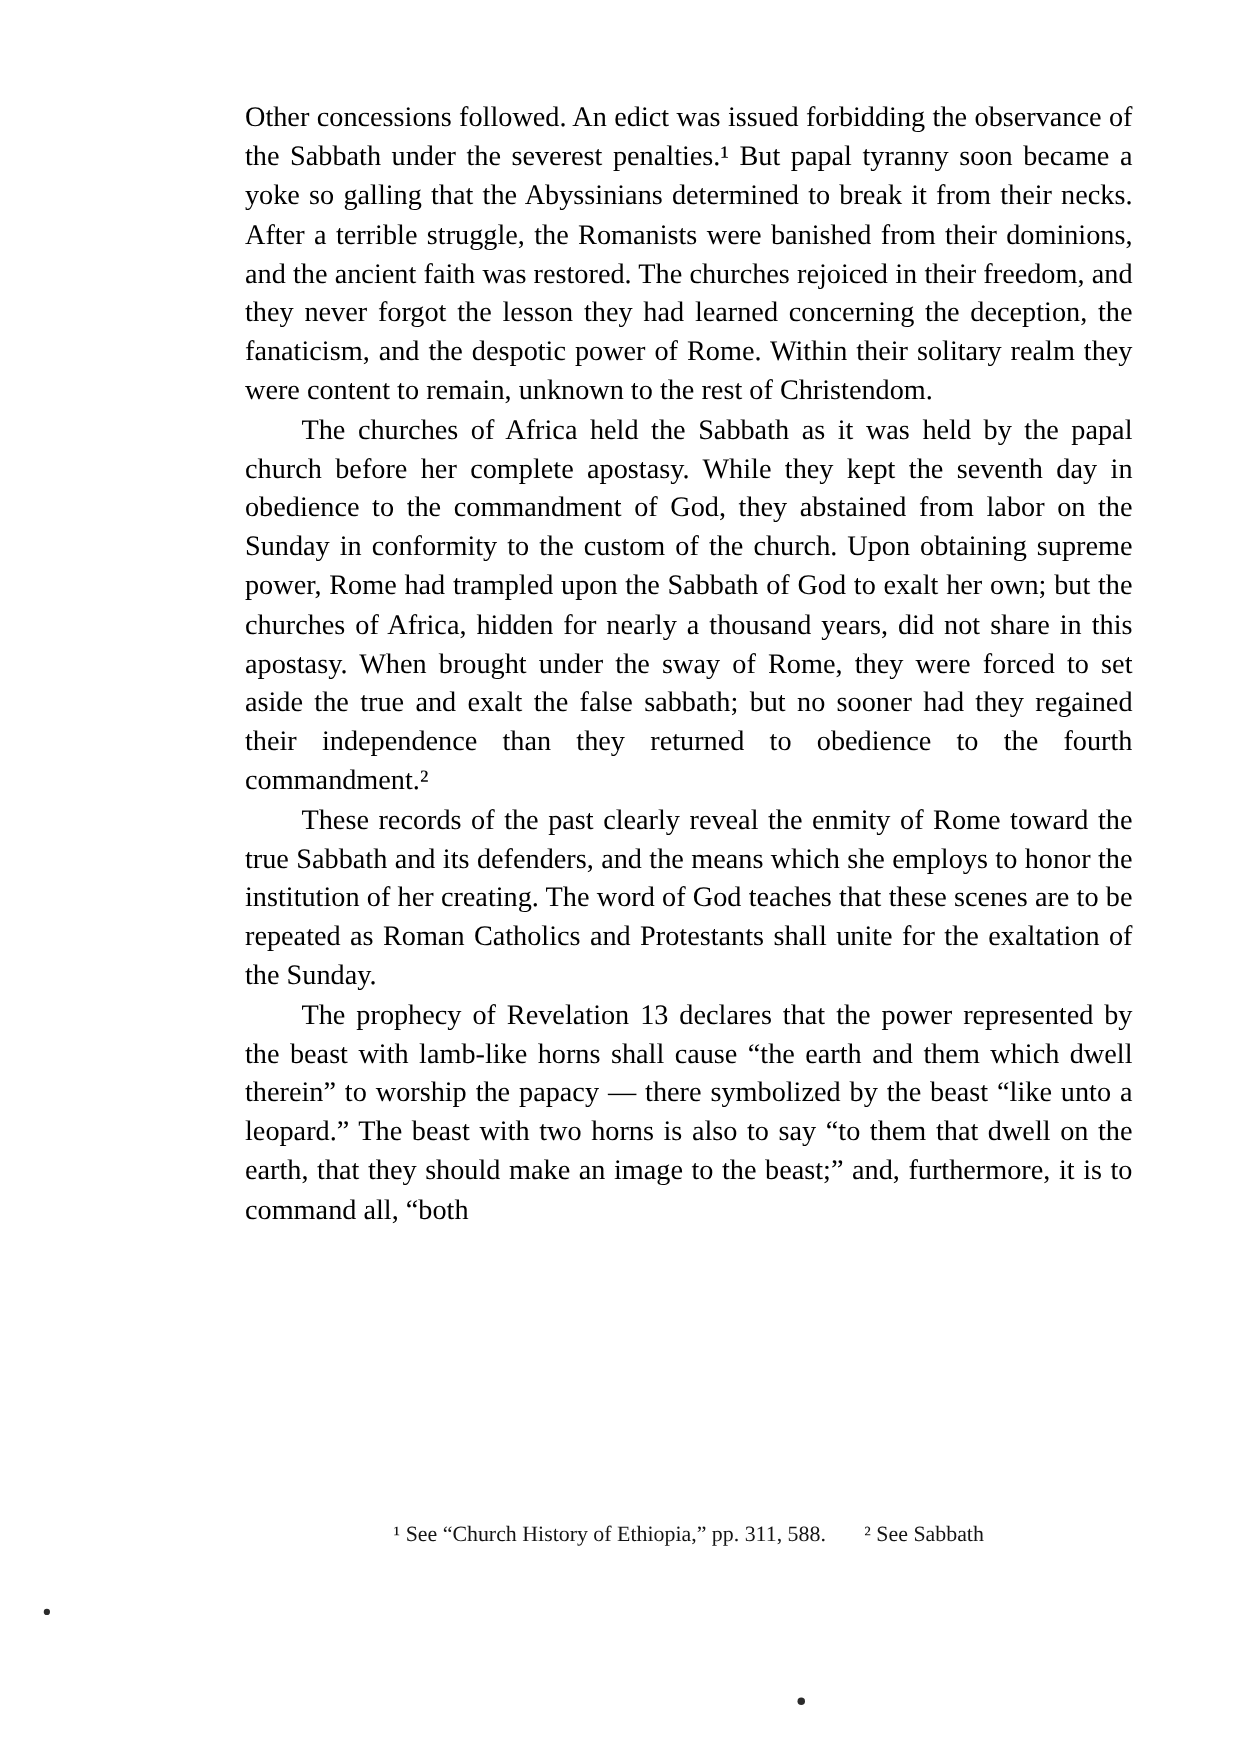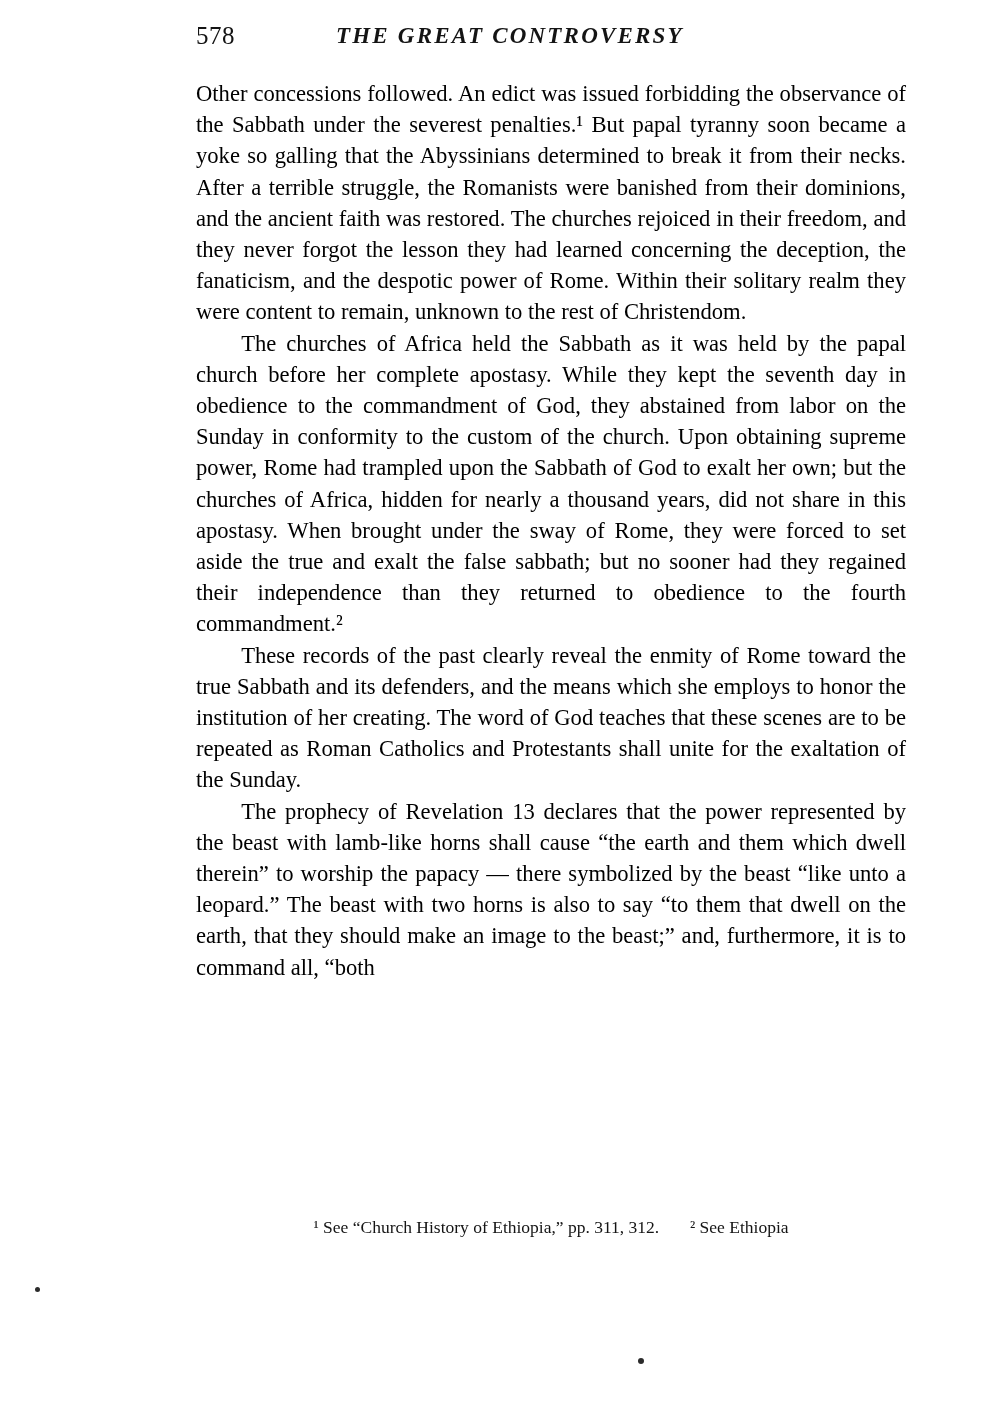--- a/index.html
+++ b/index.html
@@ -90,34 +90,30 @@
     border-radius: 50%;
   }
   .speck-a { left: 35px; top: 1287px; width: 5px; height: 5px; }
   .speck-b { left: 638px; top: 1358px; width: 6px; height: 6px; }
 </style>
 </head>
 <body>
 
 <div class="page">
 
-  <div class="header">
-    <span class="folio">578</span>
-    <span class="running-title">THE GREAT CONTROVERSY</span>
-  </div>
 
   <div class="body-text">
     <p class="first">Other concessions followed. An edict was issued forbidding the observance of the Sabbath under the severest penalties.¹ But papal tyranny soon became a yoke so galling that the Abyssinians determined to break it from their necks. After a terrible struggle, the Romanists were banished from their dominions, and the ancient faith was restored. The churches rejoiced in their freedom, and they never forgot the lesson they had learned concerning the deception, the fanaticism, and the despotic power of Rome. Within their solitary realm they were content to remain, unknown to the rest of Christendom.</p>
     <p>The churches of Africa held the Sabbath as it was held by the papal church before her complete apostasy. While they kept the seventh day in obedience to the commandment of God, they abstained from labor on the Sunday in conformity to the custom of the church. Upon obtaining supreme power, Rome had trampled upon the Sabbath of God to exalt her own; but the churches of Africa, hidden for nearly a thousand years, did not share in this apostasy. When brought under the sway of Rome, they were forced to set aside the true and exalt the false sabbath; but no sooner had they regained their independence than they returned to obedience to the fourth commandment.²</p>
     <p>These records of the past clearly reveal the enmity of Rome toward the true Sabbath and its defenders, and the means which she employs to honor the institution of her creating. The word of God teaches that these scenes are to be repeated as Roman Catholics and Protestants shall unite for the exaltation of the Sunday.</p>
     <p>The prophecy of Revelation 13 declares that the power represented by the beast with lamb-like horns shall cause “the earth and them which dwell therein” to worship the papacy — there symbolized by the beast “like unto a leopard.” The beast with two horns is also to say “to them that dwell on the earth, that they should make an image to the beast;” and, furthermore, it is to command all, “both</p>
   </div>
 
   <div class="footnotes">
-    <span class="fn">¹ See “Church History of Ethiopia,” pp. 311, 312.</span>
+    <span class="fn">¹ See “Church History of Ethiopia,” pp. 311, 588.</span>
     <span class="gap"></span>
-    <span class="fn">² See Ethiopia</span>
+    <span class="fn">² See Sabbath</span>
   </div>
 
   <div class="speck speck-a"></div>
   <div class="speck speck-b"></div>
 
 </div>
 
 </body></html>

